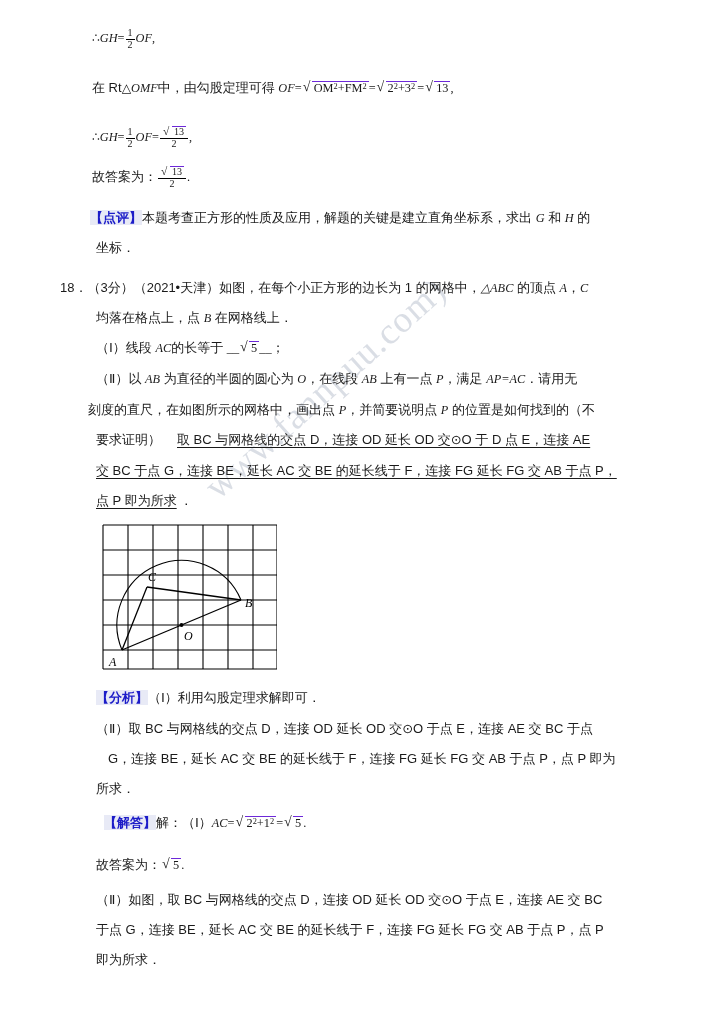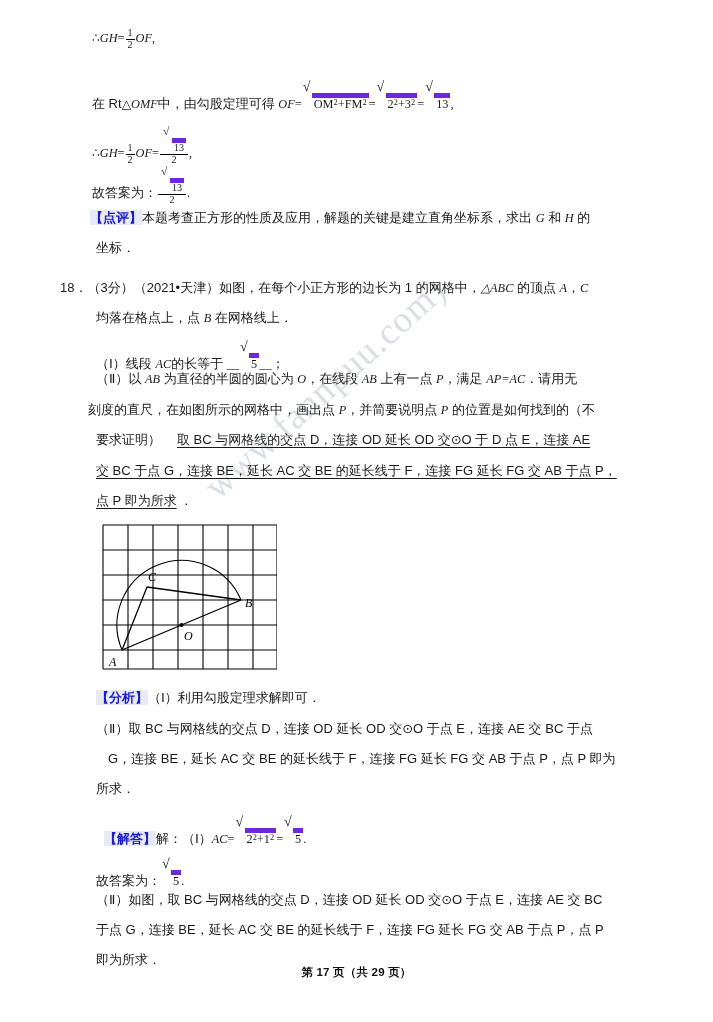--- a/index.html
+++ b/index.html
@@ -91,23 +91,23 @@
   }
   .rad::before {
     content: "\221A";
     position: absolute;
     left: 0;
     top: -0.07em;
     font-size: 1.14em;
   }
   .rad > .bar {
     display: inline-block;
-    border-top: 5px solid #6d28d9;
+    border-top: 1px solid #6d28d9;
     padding: 0 2px;
-    margin-top: 12px;
+    margin-top: 0;
   }
   sup.sq { font-size: .68em; vertical-align: .42em; }
 
   .uline { text-decoration: underline; text-underline-offset: 3px; }
 
   
   #figure {
     position: absolute;
     left: 101px;
     top: 523px;
@@ -244,17 +244,14 @@
     <line x1="46" y1="64" x2="140" y2="77" stroke="#000" stroke-width="1.3"></line>
 
     <circle cx="80.5" cy="102" r="2" fill="#000"></circle>
 
     <text x="8" y="143" font-family="Liberation Serif, serif" font-size="12" font-style="italic">A</text>
     <text x="144" y="84" font-family="Liberation Serif, serif" font-size="12" font-style="italic">B</text>
     <text x="47" y="58" font-family="Liberation Serif, serif" font-size="12" font-style="italic">C</text>
     <text x="83" y="117" font-family="Liberation Serif, serif" font-size="12" font-style="italic">O</text>
   </svg>
 
-  <div id="footer">
-    <span class="pg">第 17 页（共 29 页）</span>
-  </div>
 
 </div>
 
 </body></html>

